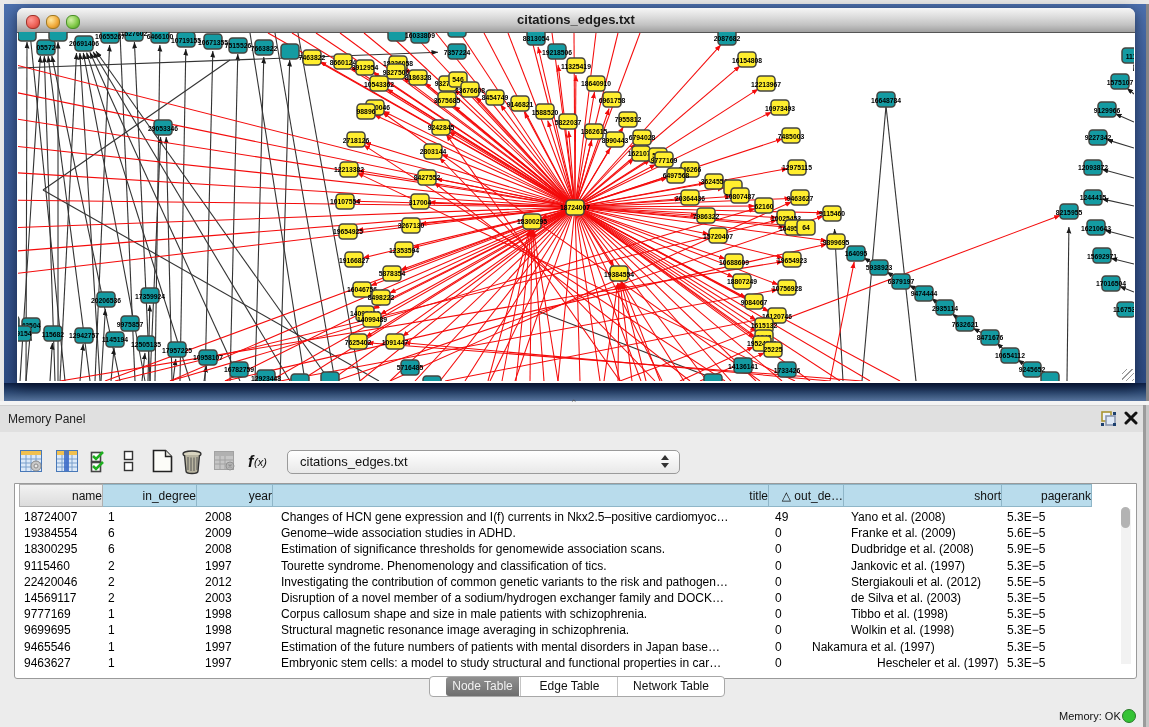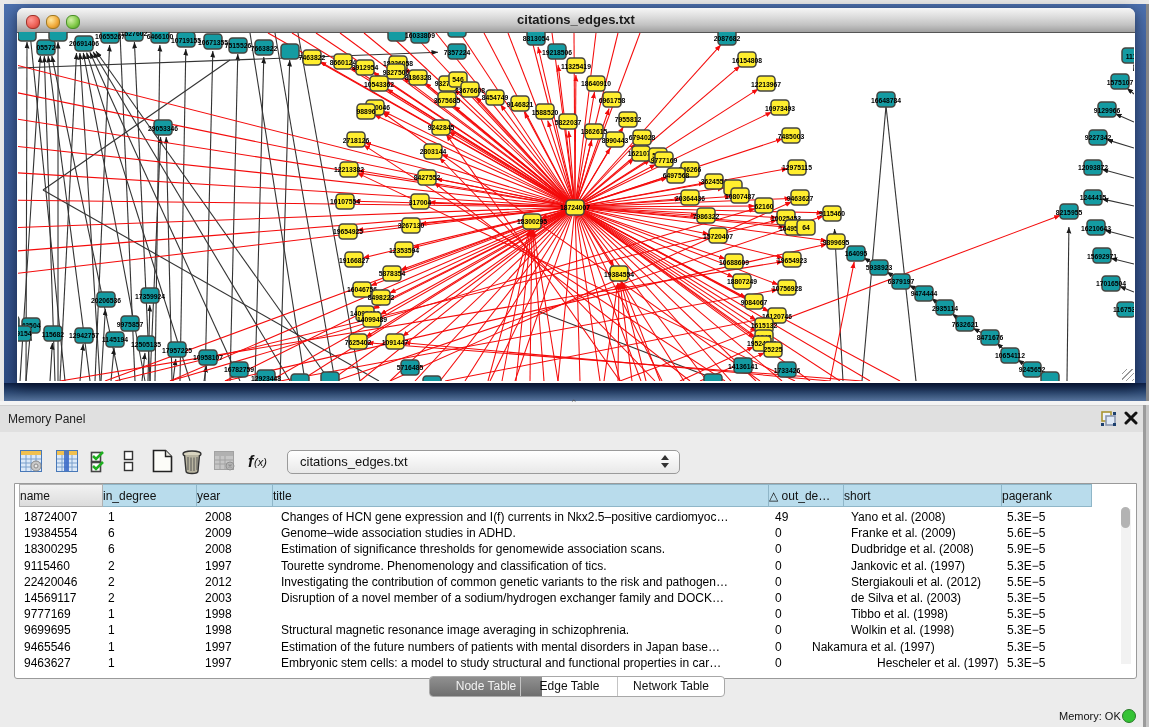--- a/index.html
+++ b/index.html
@@ -17,21 +17,21 @@
  background:repeating-linear-gradient(135deg,transparent 0 3px,#999 3px 4px)}
 #splitter{position:absolute;left:0;top:401px;width:1149px;height:4px;background:#f4f4f4;border-bottom:1px solid #d0d0d0}
 #tphead{position:absolute;left:0;top:406px;width:1149px;height:26px;background:#e0e0e0;border-bottom:1px solid #cecece}
 #tphead .t{position:absolute;left:8px;top:6px;font-size:12px;color:#222}
 #tpbody{position:absolute;left:0;top:432px;width:1149px;height:295px;background:#ececec}
 #dropdown{position:absolute;left:287px;top:450px;width:391px;height:22px;border:1px solid #9a9a9a;border-radius:5px;
  background:linear-gradient(180deg,#ffffff,#e8e8e8);font-size:13px;color:#111}
 #dropdown span{position:absolute;left:12px;top:3px}
 #tablebox{position:absolute;left:14px;top:483px;width:1121px;height:194px;border:1px solid #9a9a9a;border-radius:0 0 3px 3px;background:#fff}
 .hcell{position:absolute;top:484px;height:23px;background:#b9dcec;border:1px solid #8fb6c8;border-left:none;
- font-size:12px;color:#111;text-align:left;line-height:23px;box-sizing:border-box}
+ font-size:12px;color:#111;text-align:right;line-height:23px;box-sizing:border-box}
 .trow{position:absolute;left:0;width:1149px;height:16px;font-size:12px;color:#000}
 .trow span{position:absolute;top:0;white-space:nowrap}
 #vscroll{position:absolute;left:1121px;top:509px;width:10px;height:155px;background:#f2f2f2}
 #vthumb{position:absolute;left:1121px;top:507px;width:9px;height:21px;background:#b3b3b3;border-radius:5px}
 #rstrip{position:absolute;left:1143px;top:405px;width:3px;height:322px;background:#9b9b9b}
 #rstrip2{position:absolute;left:1146px;top:405px;width:3px;height:322px;background:#c6c6c6}
 #tabs{position:absolute;left:429px;top:676px;width:294px;height:19px;border:1px solid #a8a8a8;border-radius:4px;background:#fff;font-size:12px}
 #tabs .seg{position:absolute;top:0;height:19px;line-height:19px;text-align:center;color:#111}
 #mem{position:absolute;left:1059px;top:710px;font-size:11px;color:#111}
 #memdot{position:absolute;left:1122px;top:709px;width:12px;height:12px;border-radius:7px;background:#35c335;border:1.5px solid #2a7a2a}
@@ -693,20 +693,21 @@
     <span style="left:205px">2003</span>
     <span style="left:281px">Disruption of a novel member of a sodium/hydrogen exchanger family and DOCK…</span>
     <span style="left:775px">0</span>
     <span style="left:851px">de Silva et al. (2003)</span>
     <span style="left:1007px">5.3E−5</span>
   </div>
 <div class="trow" style="top:607px">
     <span style="left:24px">9777169</span>
     <span style="left:108px">1</span>
     <span style="left:205px">1998</span>
+    <span style="left:281px">Corpus callosum shape and size in male patients with schizophrenia.</span>
     <span style="left:775px">0</span>
     <span style="left:851px">Tibbo et al. (1998)</span>
     <span style="left:1007px">5.3E−5</span>
   </div>
 <div class="trow" style="top:623px">
     <span style="left:24px">9699695</span>
     <span style="left:108px">1</span>
     <span style="left:205px">1998</span>
     <span style="left:281px">Structural magnetic resonance image averaging in schizophrenia.</span>
     <span style="left:775px">0</span>
@@ -729,17 +730,17 @@
     <span style="left:281px">Embryonic stem cells: a model to study structural and functional properties in car…</span>
     <span style="left:775px">0</span>
     <span style="left:877px">Hescheler et al. (1997)</span>
     <span style="left:1007px">5.3E−5</span>
   </div>
 <div id="vscroll"></div>
 <div id="vthumb"></div>
 <div id="rstrip"></div>
 <div id="rstrip2"></div>
 <div id="tabs">
-  <div class="seg" style="left:0;width:112px;background:linear-gradient(180deg,#909090,#6e6e6e);color:#f2f2f2;border-radius:3px 0 0 3px">Node Table</div>
+  <div class="seg" style="left:16px;width:73px;background:linear-gradient(180deg,#909090,#6e6e6e);color:#f2f2f2;border-radius:3px 0 0 3px">Node Table</div>
   <div class="seg" style="left:90px;width:97px;border-left:1px solid #c4c4c4">Edge Table</div>
   <div class="seg" style="left:187px;width:106px;border-left:1px solid #c4c4c4">Network Table</div>
 </div>
 <div id="mem">Memory: OK</div>
 <div id="memdot"></div>
 </body></html>

